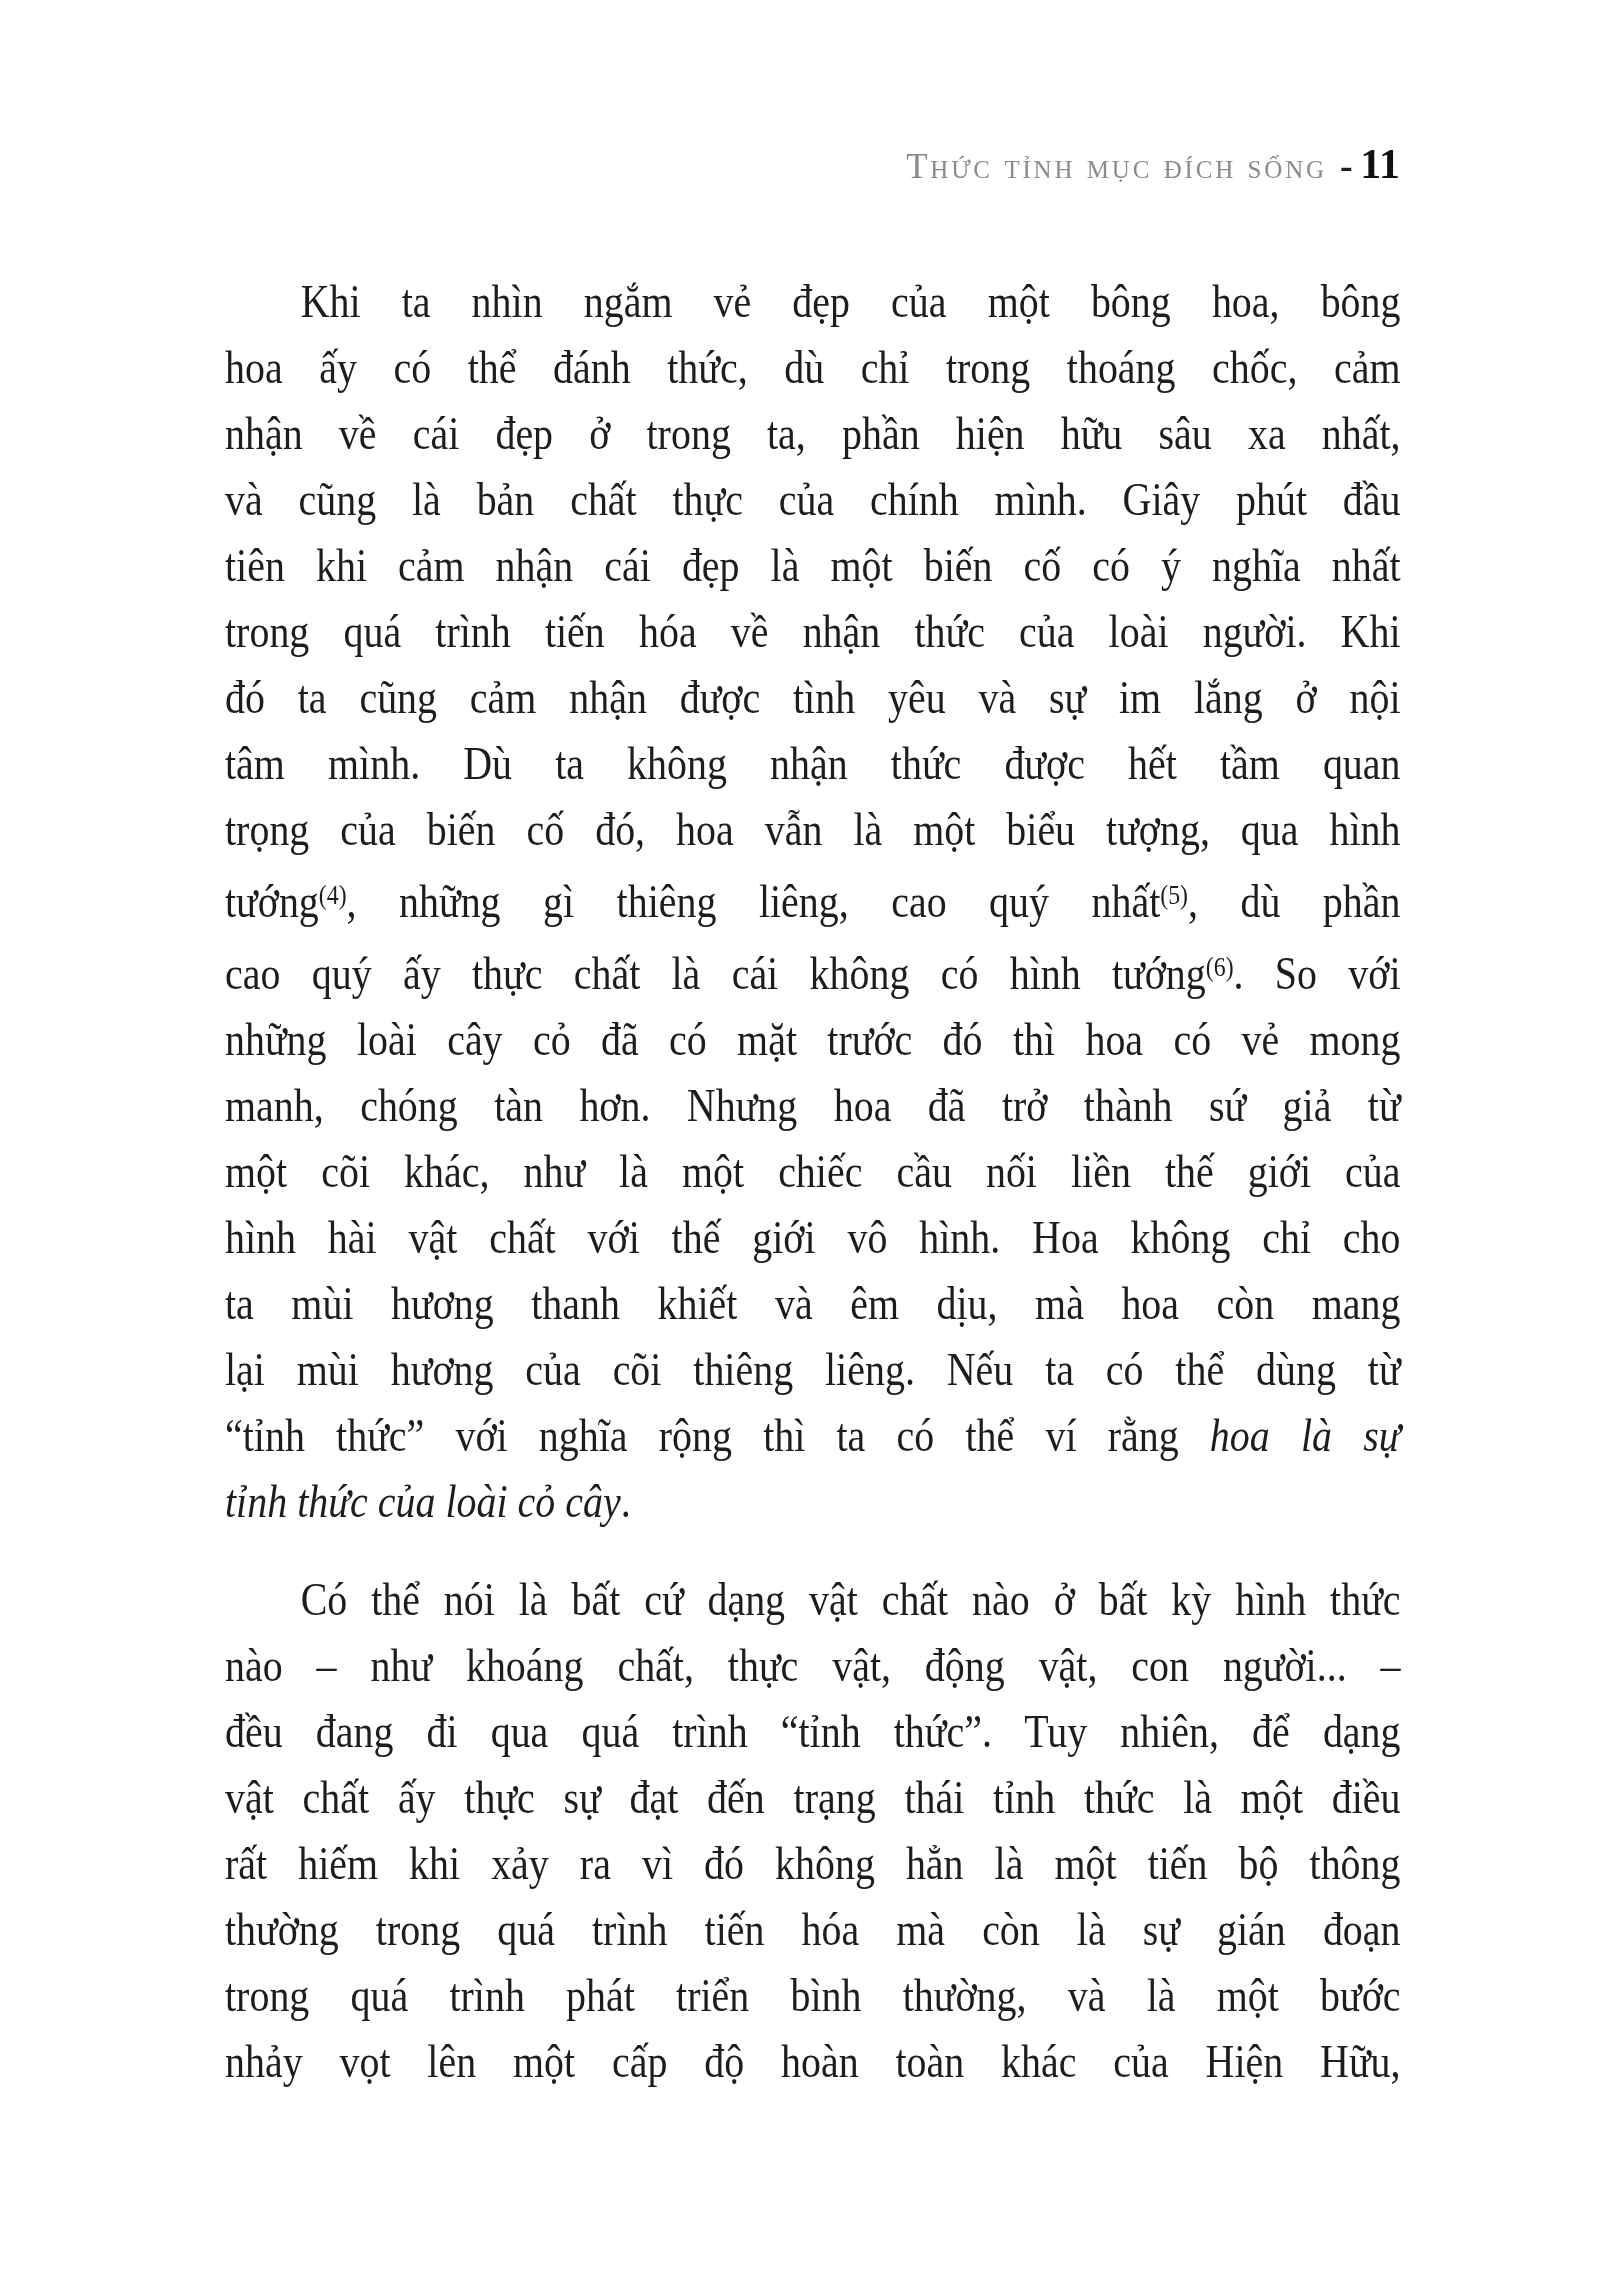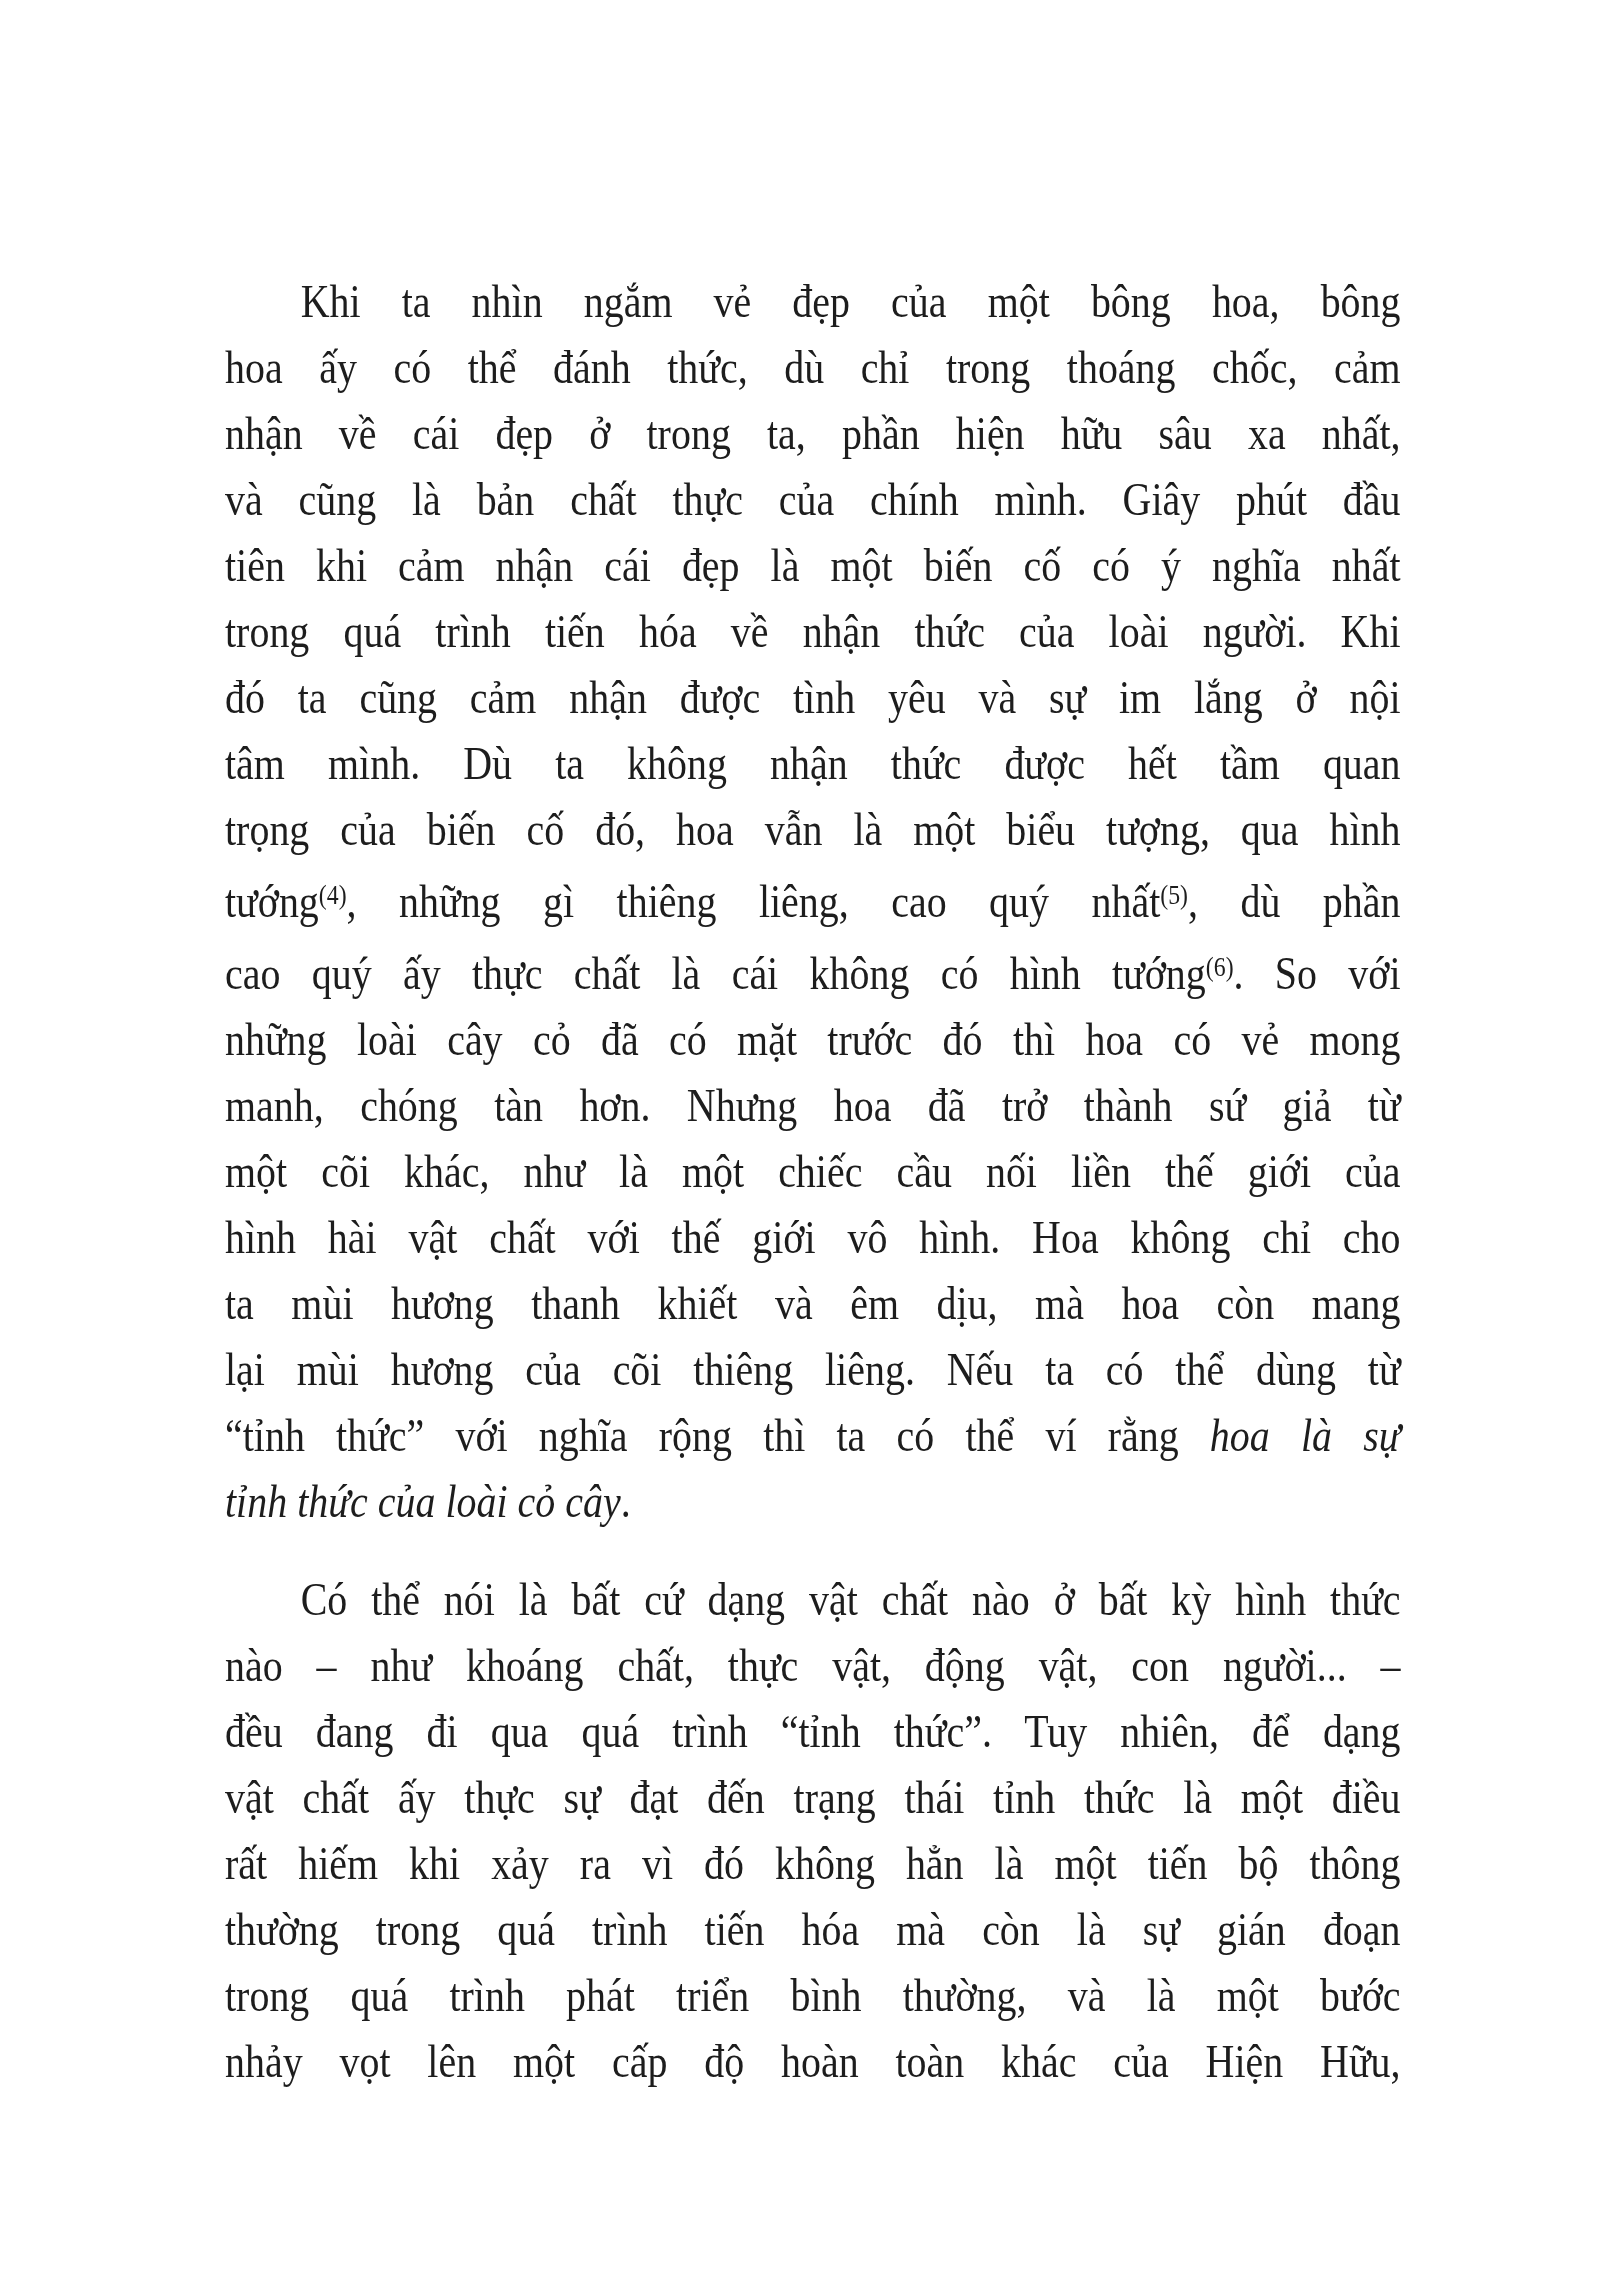--- a/index.html
+++ b/index.html
@@ -58,20 +58,23 @@
   .seg.italic { font-style: italic; }
   .seg.sup {
     font-size: 28px;
     vertical-align: 13.2px;
   }
 </style>
 </head>
 <body>
 
 <div class="page">
+  <div class="running-header">
+    <span class="header-title">Thức tỉnh mục đích sống</span><span class="header-sep">-</span><span class="header-page">11</span>
+  </div>
 
   <div class="body-text" id="body-text">
       <div class="para">
         <div class="line indent"><span class="seg normal">Khi ta nhìn ngắm vẻ đẹp của một bông hoa, bông</span></div>
         <div class="line"><span class="seg normal">hoa ấy có thể đánh thức, dù chỉ trong thoáng chốc, cảm</span></div>
         <div class="line"><span class="seg normal">nhận về cái đẹp ở trong ta, phần hiện hữu sâu xa nhất,</span></div>
         <div class="line"><span class="seg normal">và cũng là bản chất thực của chính mình. Giây phút đầu</span></div>
         <div class="line"><span class="seg normal">tiên khi cảm nhận cái đẹp là một biến cố có ý nghĩa nhất</span></div>
         <div class="line"><span class="seg normal">trong quá trình tiến hóa về nhận thức của loài người. Khi</span></div>
         <div class="line"><span class="seg normal">đó ta cũng cảm nhận được tình yêu và sự im lắng ở nội</span></div>

